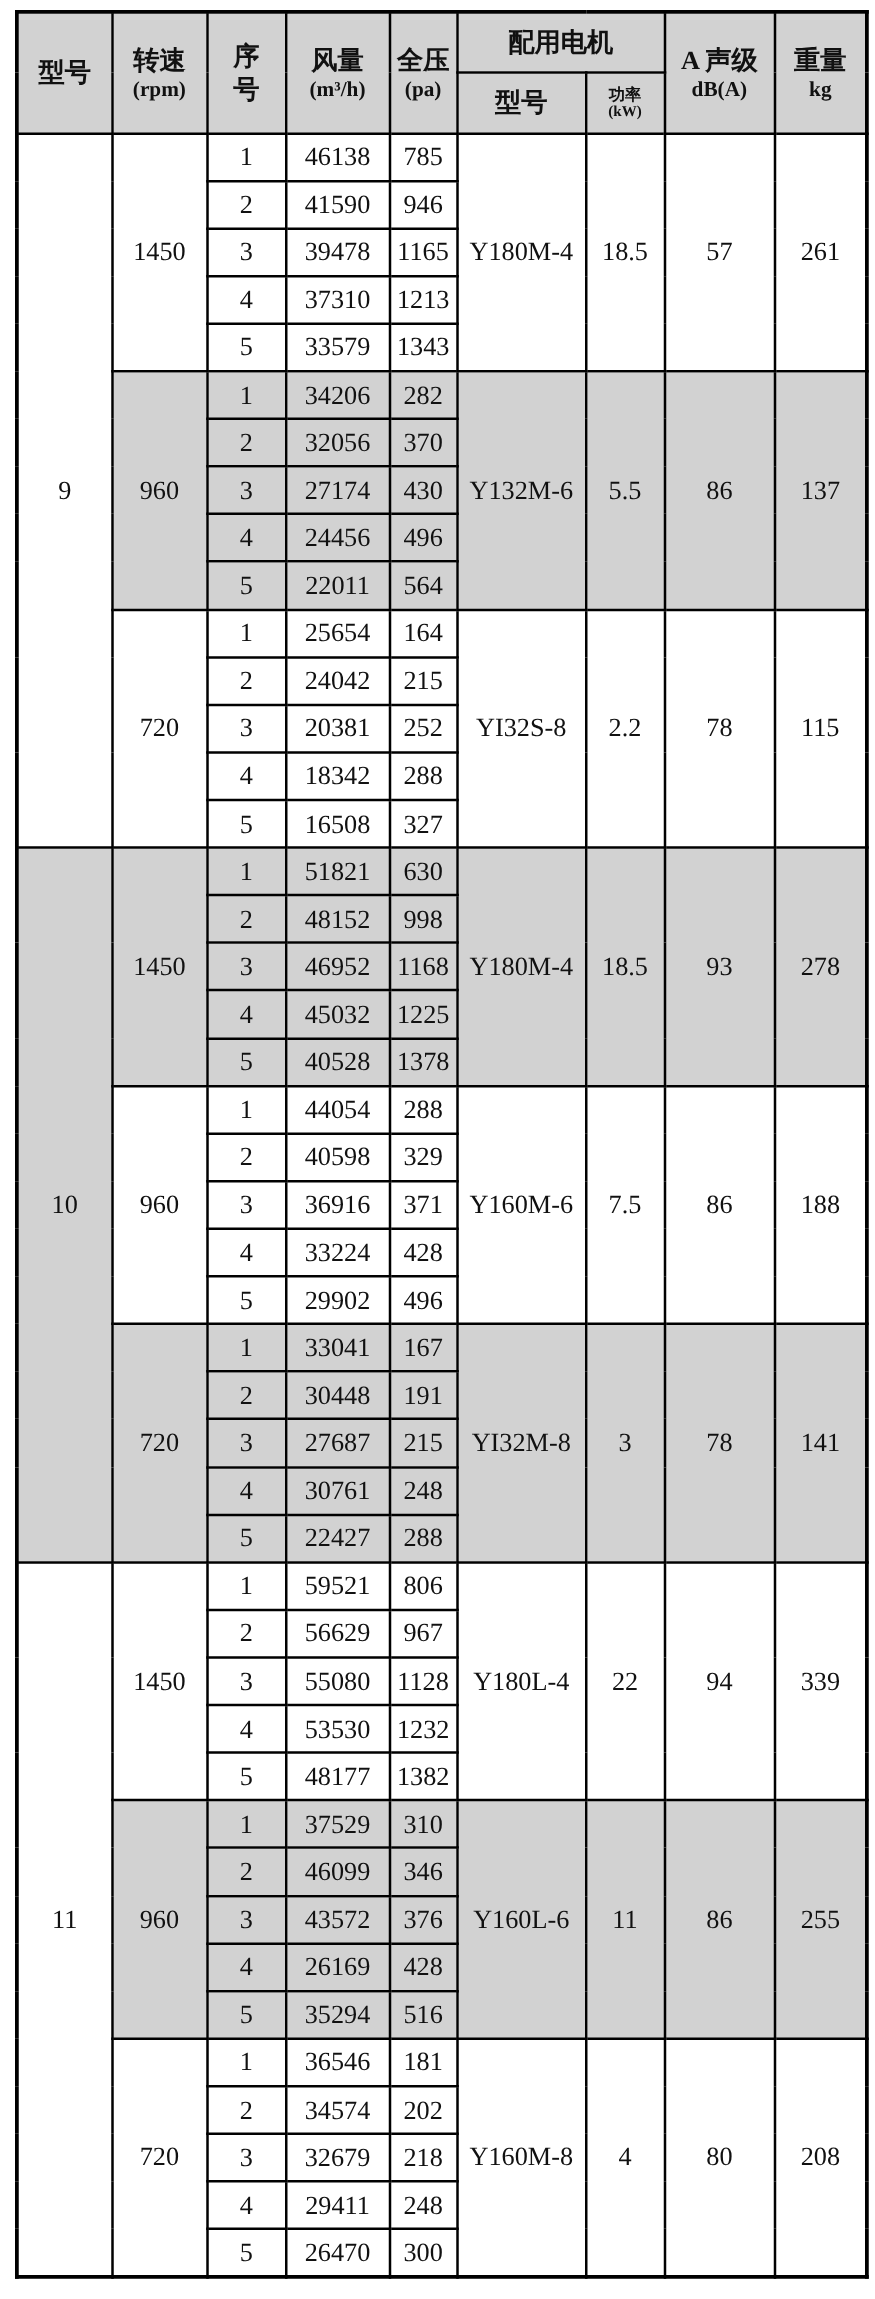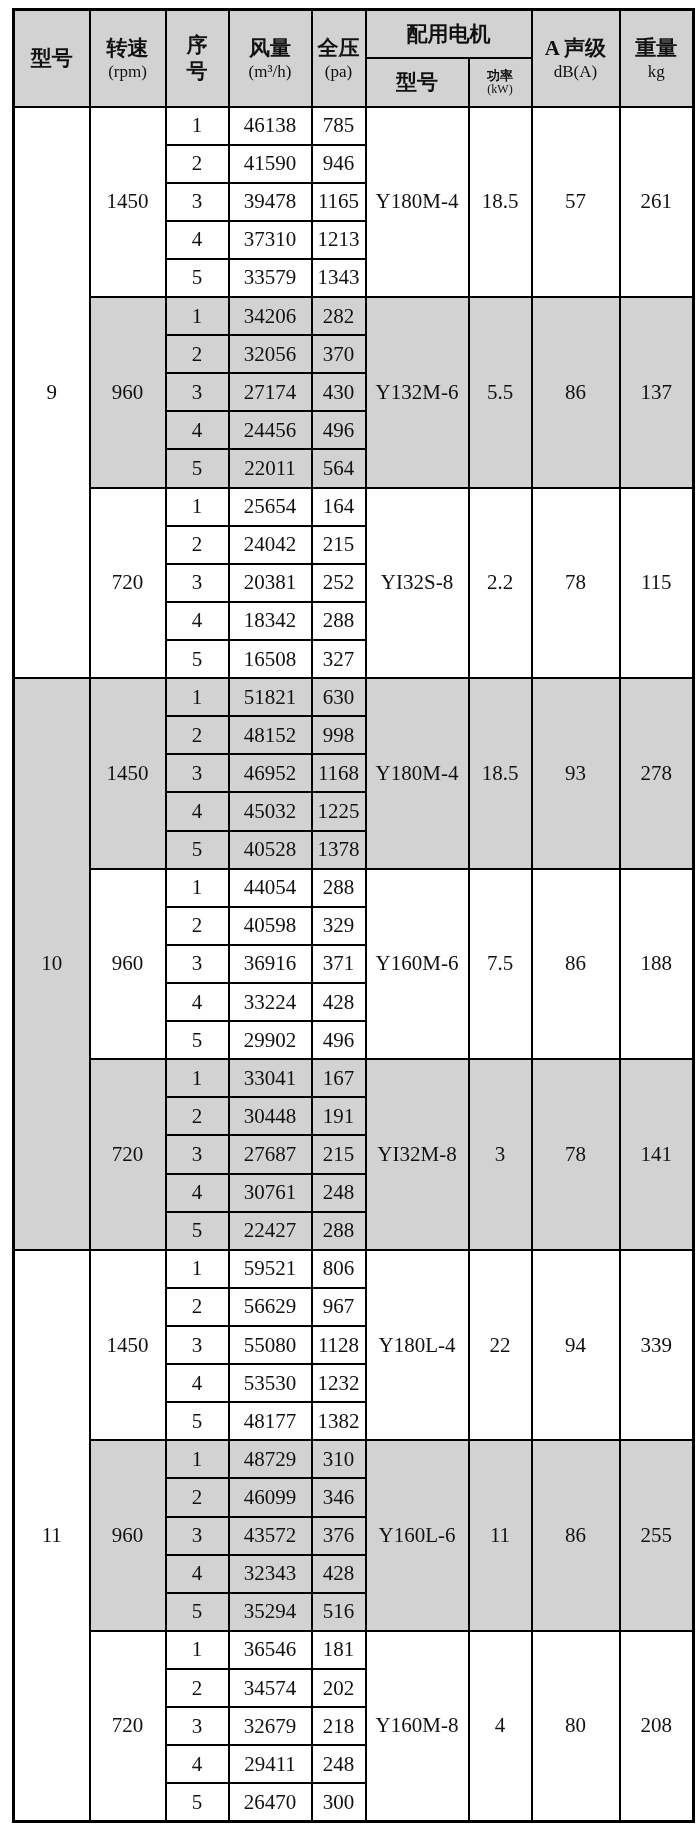--- a/index.html
+++ b/index.html
@@ -9,21 +9,21 @@
     border-collapse:collapse;table-layout:fixed;
     border:3px solid #000;
     font-family:"Liberation Serif","DejaVu Serif",serif;
     color:#111;
   }
   td,th{border:2px solid #000;text-align:center;vertical-align:middle;padding:0;overflow:hidden;}
   thead th{background:#d2d2d2;font-weight:bold;font-size:21px;line-height:1.25;}
   thead tr.h1{height:48px;}
   thead tr.h2{height:49px;}
   thead .ln{display:block;}
-  thead .sub{font-size:17px;font-weight:normal;}
+  thead .sub{font-size:17px;font-weight:bold;}
   thead th.power-h .ln{font-size:13px;line-height:1.05;}
   thead th.power-h .sub{font-size:12px;line-height:1.05;}
   tbody tr{height:38px;}
   tbody td{font-size:21px;background:#ffffff;}
   tbody tr.sh td{background:#d2d2d2;}
   tbody td.model-cell{background:#ffffff;font-size:21px;}
 </style>
 </head>
 <body>
 
@@ -295,40 +295,40 @@
         </tr>
     <tr>
           <td>5</td>
           <td>48177</td>
           <td>1382</td>
         </tr>
 
     <tr class="sh">
       <td rowspan="5">960</td>
       <td>1</td>
-      <td>48729</td>
+      <td>37529</td>
       <td>310</td>
       <td rowspan="5">Y160L-6</td>
       <td rowspan="5">11</td>
       <td rowspan="5">86</td>
       <td rowspan="5">255</td>
     </tr>
     <tr class="sh">
           <td>2</td>
           <td>46099</td>
           <td>346</td>
         </tr>
     <tr class="sh">
           <td>3</td>
           <td>43572</td>
           <td>376</td>
         </tr>
     <tr class="sh">
           <td>4</td>
-          <td>32343</td>
+          <td>26169</td>
           <td>428</td>
         </tr>
     <tr class="sh">
           <td>5</td>
           <td>35294</td>
           <td>516</td>
         </tr>
 
     <tr>
       <td rowspan="5">720</td>

